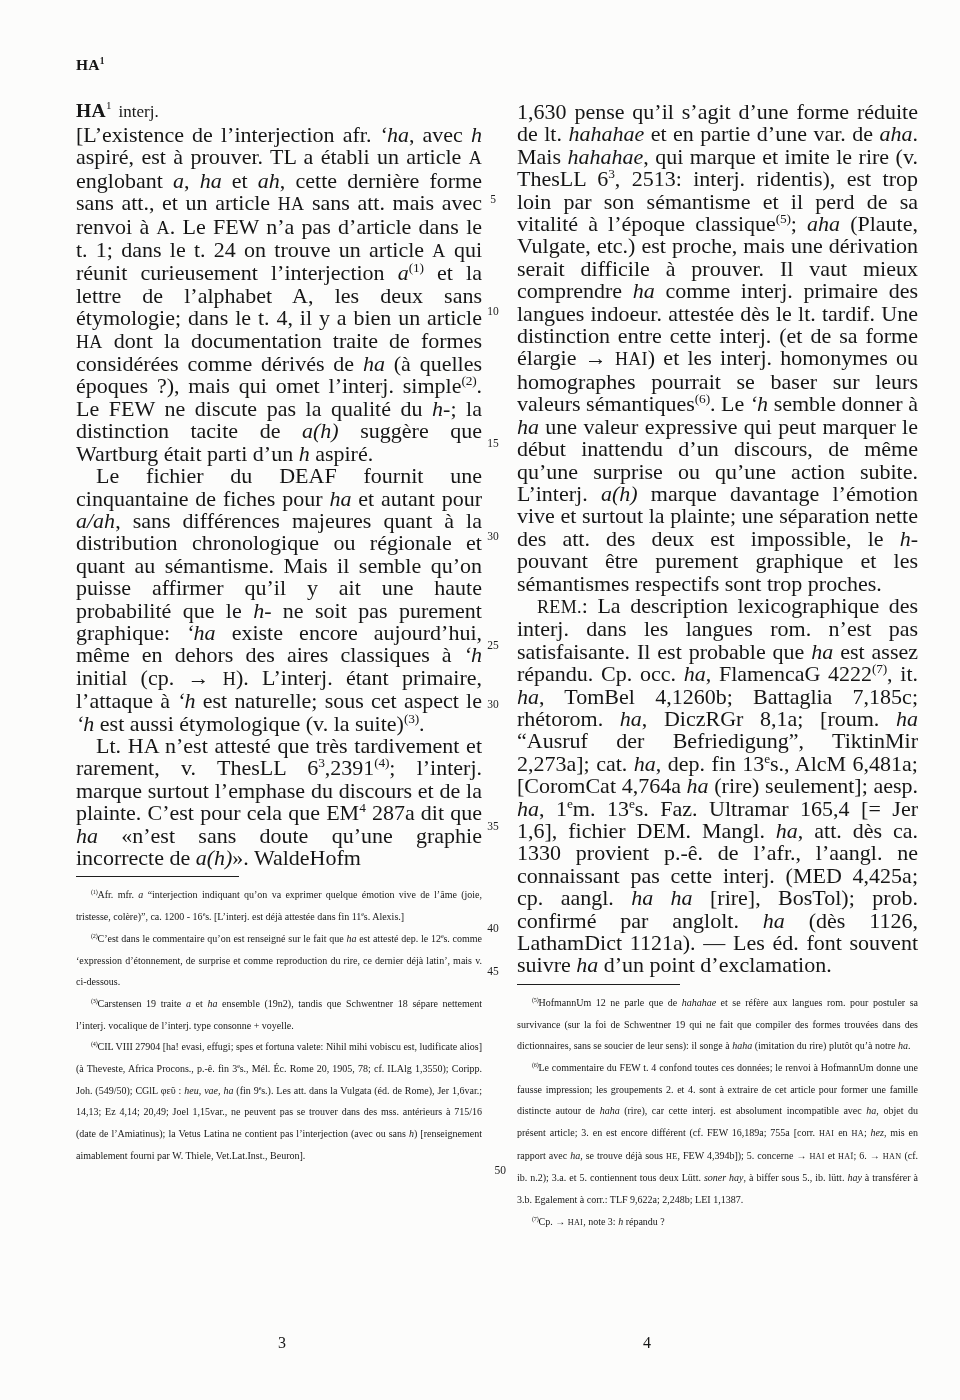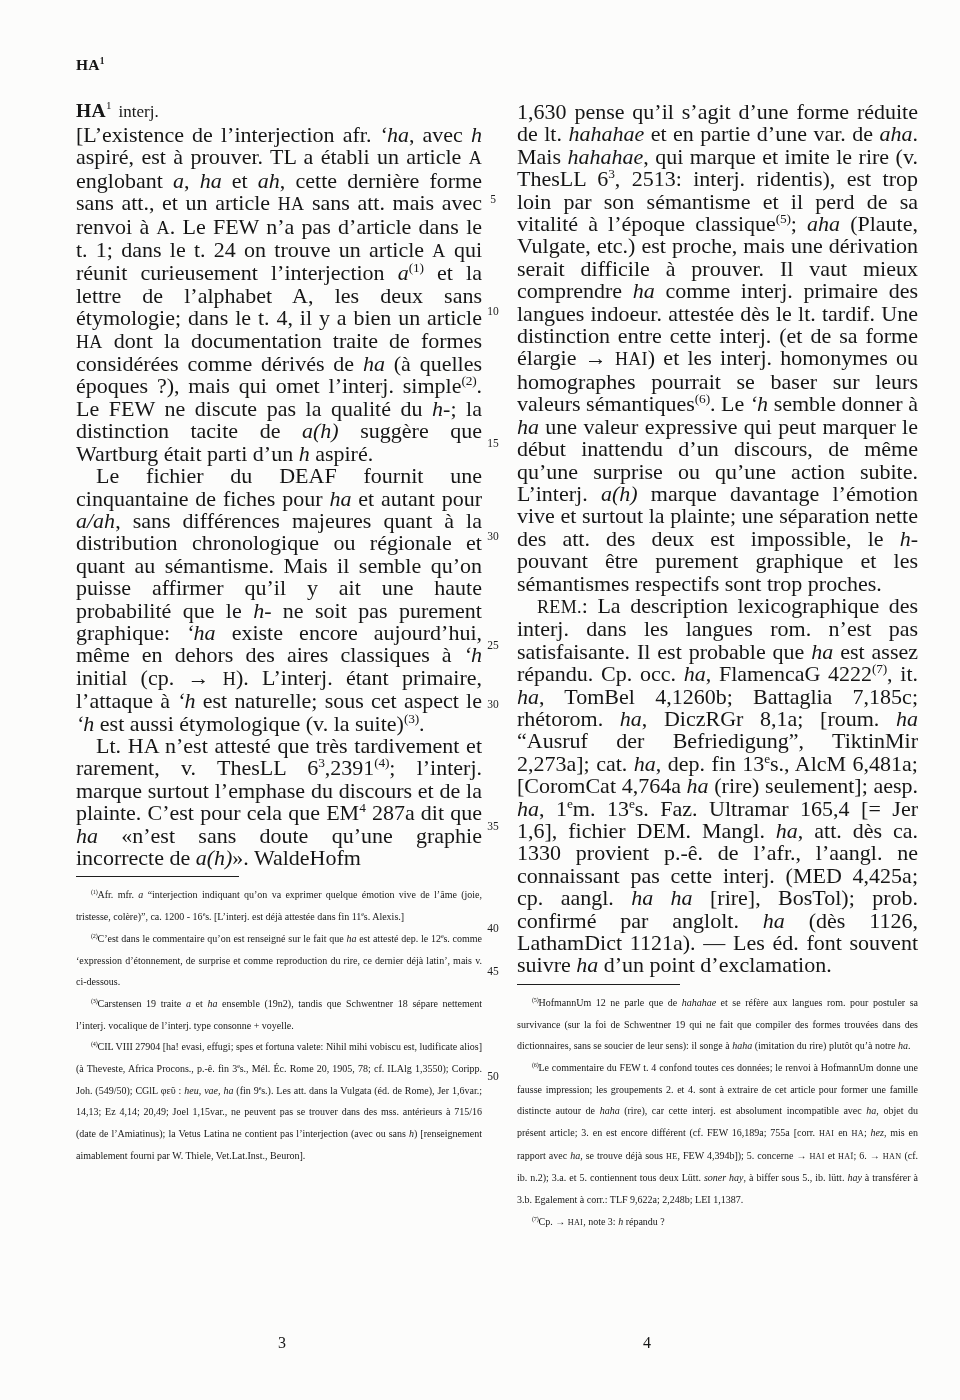--- a/index.html
+++ b/index.html
@@ -100,19 +100,19 @@
   <div class="gutter">
       <span class="lineno" style="top: 193px;">5</span>
       <span class="lineno" style="top: 305px;">10</span>
       <span class="lineno" style="top: 437px;">15</span>
       <span class="lineno" style="top: 530px;">30</span>
       <span class="lineno" style="top: 639px;">25</span>
       <span class="lineno" style="top: 698px;">30</span>
       <span class="lineno" style="top: 820px;">35</span>
       <span class="lineno" style="top: 922px;">40</span>
       <span class="lineno" style="top: 965px;">45</span>
-      <span class="lineno" style="top: 1070px;">50</span>
+      <span class="lineno" style="top: 1164px; text-align: right;">50</span>
     </div>
 
   <div class="pagenum pagenum-left">3</div>
   <div class="pagenum pagenum-right">4</div>
 
 </div>
 
 </body></html>

